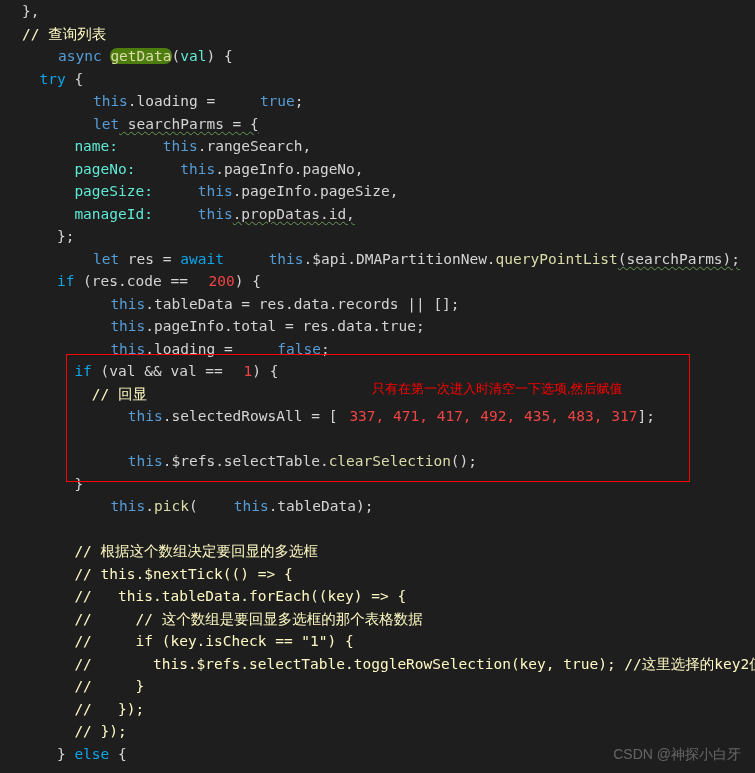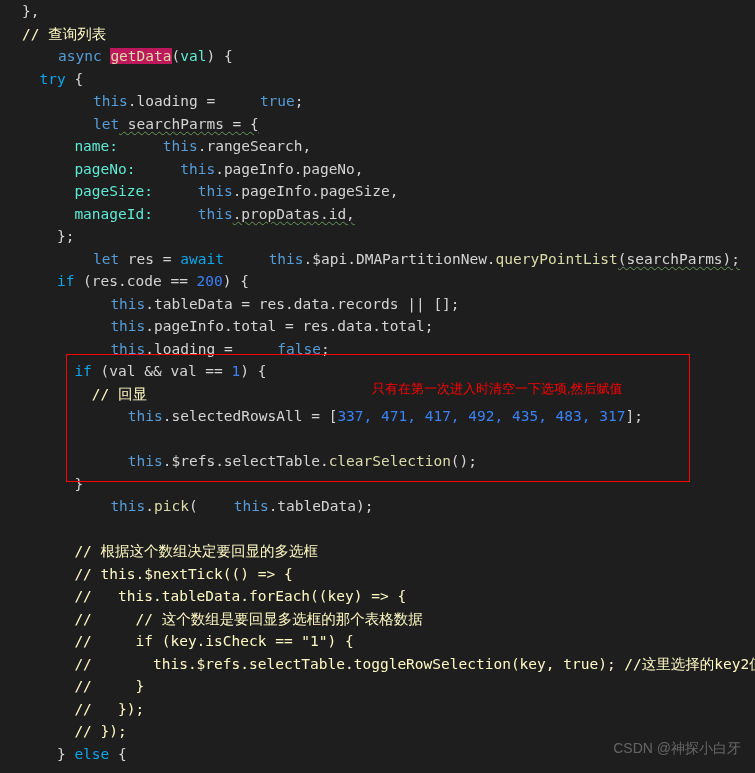--- a/index.html
+++ b/index.html
@@ -18,39 +18,39 @@
   pre {
     margin: 0;
     padding: 0 0 0 22px;
     white-space: pre;
   }
   .line { position: relative; }
   .k-blue { color: #569cd6; margin-left: 36px; }      
   .k-purple { color: #0ea5e9; }    
   .fn { color: #dcdcaa; }          
   .var { color: #5eead4; }         
-  .num { color: #3b82f6; }         
+  .num { color: #ef4444; margin-left: 12px; }         
   .com { color: #fef9c3; }
   .highlight-box {
     position: absolute;
     border: 1px solid #ff0000;
     pointer-events: none;
   }
   .red-note {
     position: absolute;
     color: #ff0000;
     font-size: 13px;
     background: transparent;
     font-family: "Microsoft YaHei", sans-serif;
   }
-  .sel { background: #be185d; }
+  .sel { background: #4d7c0f; border-radius: 7px; }
   .watermark {
     position: absolute;
     right: 14px;
-    bottom: 14px;
+    bottom: 8px;
     color: rgba(230,230,230,0.35);
     font-family: "Microsoft YaHei", sans-serif;
     font-size: 14px;
   }
   .sq-green { text-decoration: underline wavy #6a9955 1px; text-underline-offset:2px;}
 </style>
 </head>
 <body>
 
 <pre><span class="line"><span>},</span></span>
@@ -60,21 +60,21 @@
 <span class="line">    <span class="k-blue">this</span><span>.loading = </span><span class="k-blue">true</span><span>;</span></span>
 <span class="line">    <span class="k-blue">let</span><span class="sq-green"> searchParms = {</span></span>
 <span class="line">      <span class="var">name:</span> <span class="k-blue">this</span><span>.rangeSearch,</span></span>
 <span class="line">      <span class="var">pageNo:</span> <span class="k-blue">this</span><span>.pageInfo.pageNo,</span></span>
 <span class="line">      <span class="var">pageSize:</span> <span class="k-blue">this</span><span>.pageInfo.pageSize,</span></span>
 <span class="line">      <span class="var">manageId:</span> <span class="k-blue">this</span><span class="sq-green">.propDatas.id,</span></span>
 <span class="line">    <span>};</span></span>
 <span class="line">    <span class="k-blue">let</span><span> res = </span><span class="k-purple">await</span><span> </span><span class="k-blue">this</span><span>.$api.DMAPartitionNew.</span><span class="fn">queryPointList</span><span class="sq-green">(searchParms);</span></span>
 <span class="line">    <span class="k-purple">if</span><span> (res.code == </span><span class="num">200</span><span>) {</span></span>
 <span class="line">      <span class="k-blue">this</span><span>.tableData = res.data.records || [];</span></span>
-<span class="line">      <span class="k-blue">this</span><span>.pageInfo.total = res.data.total;</span></span>
+<span class="line">      <span class="k-blue">this</span><span>.pageInfo.total = res.data.true;</span></span>
 <span class="line">      <span class="k-blue">this</span><span>.loading = </span><span class="k-blue">false</span><span>;</span></span>
 <span class="line">      <span class="k-purple">if</span><span> (val &amp;&amp; val == </span><span class="num">1</span><span>) {</span></span>
 <span class="line">        <span class="com">// 回显</span></span>
 <span class="line">        <span class="k-blue">this</span><span>.selectedRowsAll = [</span><span class="num">337, 471, 417, 492, 435, 483, 317</span><span>];</span></span>
 <span class="line"><span></span></span>
 <span class="line">        <span class="k-blue">this</span><span>.$refs.selectTable.</span><span class="fn">clearSelection</span><span>();</span></span>
 <span class="line">      <span>}</span></span>
 <span class="line">      <span class="k-blue">this</span><span>.</span><span class="fn">pick</span><span>(</span><span class="k-blue">this</span><span>.tableData);</span></span>
 <span class="line"><span></span></span>
 <span class="line">      <span class="com">// 根据这个数组决定要回显的多选框</span></span>

